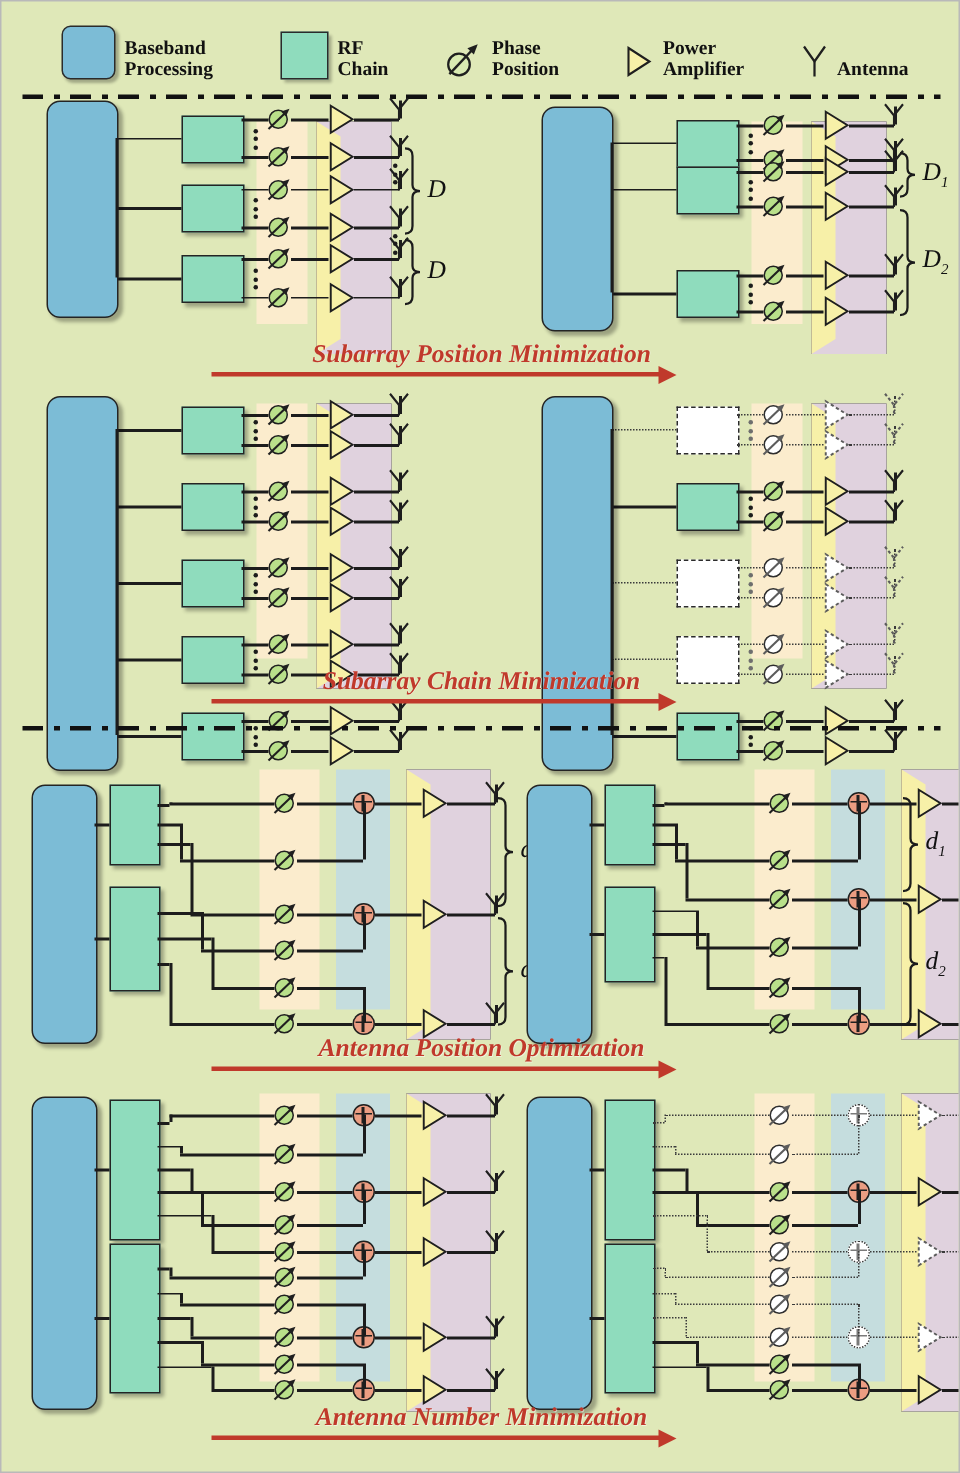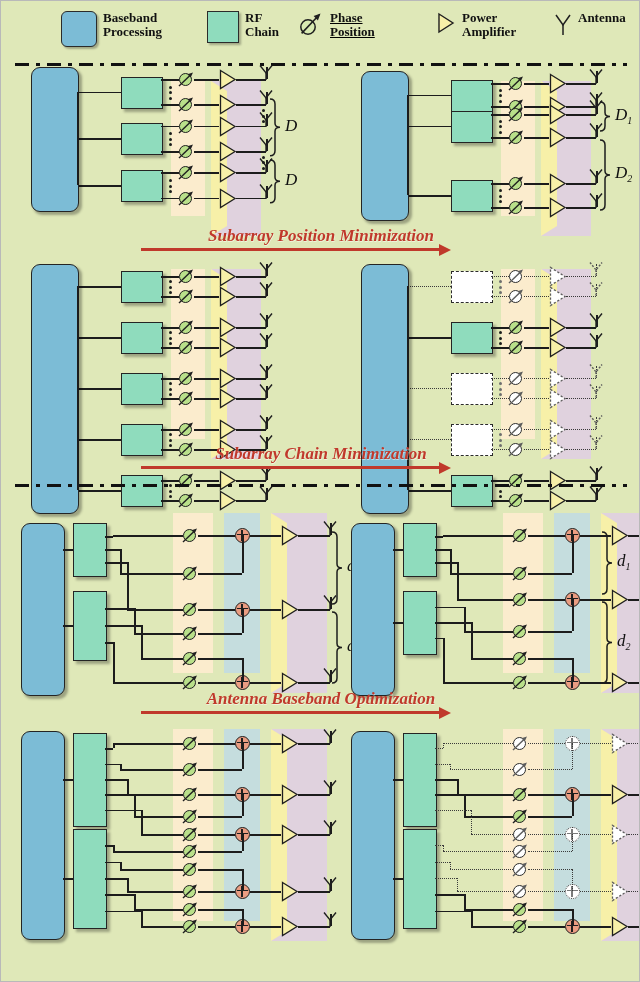--- a/index.html
+++ b/index.html
@@ -2,21 +2,21 @@
 <html><head>
 <meta charset="utf-8">
 <style>
   html,body{margin:0;padding:0;background:#fff;}
   body{font-family:"Liberation Serif",serif;}
   #fig{position:relative;width:640px;height:982px;background:#dfe8b8;
        border:1px solid #b9b9b9;box-sizing:border-box;overflow:hidden;}
 
   
   #legend{position:absolute;left:0;top:0;width:640px;height:60px;}
-  .lg-item{position:absolute;top:10px;height:42px;display:flex;align-items:flex-start;gap:6px;margin-left:20px;}
+  .lg-item{position:absolute;top:10px;height:42px;display:flex;align-items:flex-end;gap:6px;}
   .lg-text{font-weight:bold;font-size:13px;line-height:14px;color:#111;font-family:"Liberation Serif",serif;}
   .lg-bb{width:34px;height:34px;border-radius:6px;background:#7cbcd6;border:1.6px solid #2b2b2b;
          box-shadow:2px 2px 2px rgba(0,0,0,.28);}
   .lg-rf{width:30px;height:30px;background:#8fdcbd;border:1.6px solid #2b2b2b;
          box-shadow:2px 2px 2px rgba(0,0,0,.28);}
 
   
   .divider{position:absolute;left:14px;width:612px;height:0;
            border-top:3px dashed #111;}
   .divider.dd{border-top-style:none;
@@ -109,21 +109,21 @@
     </div>
 
     <div class="lg-item" style="left:186px;">
       <div class="lg-rf"></div>
       <div class="lg-text">
         <div>RF</div>
         <div>Chain</div>
       </div>
     </div>
 
-    <div class="lg-item" style="left:277px;text-decoration:underline;">
+    <div class="lg-item" style="left:295px;">
       <div style="position:relative;width:26px;height:26px;">
         <svg width="26" height="26" viewBox="0 0 26 26">
           <circle cx="10" cy="16" r="7.2" fill="#d9eab2" stroke="#1f1f1f" stroke-width="1.5"></circle>
           <line x1="3.6" y1="22.4" x2="21" y2="4" stroke="#1f1f1f" stroke-width="1.6"></line>
           <polygon points="22.5,2.5 15.6,5.1 19.9,9.4" fill="#1f1f1f"></polygon>
         </svg>
       </div>
       <div class="lg-text">
         <div>Phase</div>
         <div>Position</div>
@@ -1630,21 +1630,28 @@
 
   <div class="cap" style="left:140px;top:443px;width:360px;">
     <div class="txt">Subarray Chain Minimization</div>
     <div class="arr">
       <div class="ln" style="width:300px;"></div>
         <div class="hd" style="left:298px;"></div>
     </div>
   </div>
 
   <div class="cap" style="left:140px;top:688px;width:360px;">
-    <div class="txt">Antenna Baseband Optimization</div>
+    <div class="txt">Antenna Position Optimization</div>
     <div class="arr">
       <div class="ln" style="width:300px;"></div>
         <div class="hd" style="left:298px;"></div>
     </div>
   </div>
 
+  <div class="cap" style="left:140px;top:934px;width:360px;">
+    <div class="txt">Antenna Number Minimization</div>
+    <div class="arr">
+      <div class="ln" style="width:300px;"></div>
+        <div class="hd" style="left:298px;"></div>
+    </div>
+  </div>
 
 </div>
 
 </body></html>

